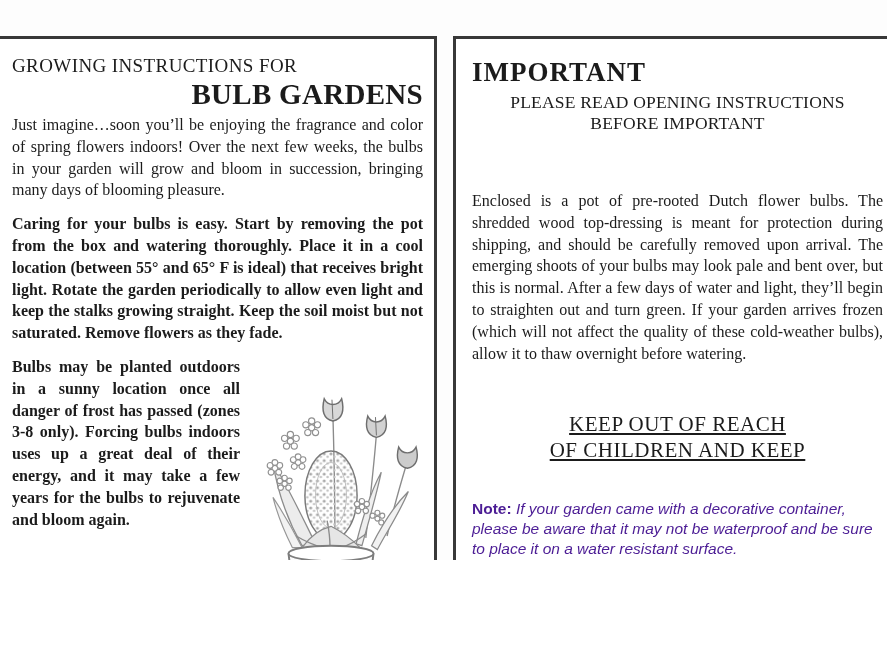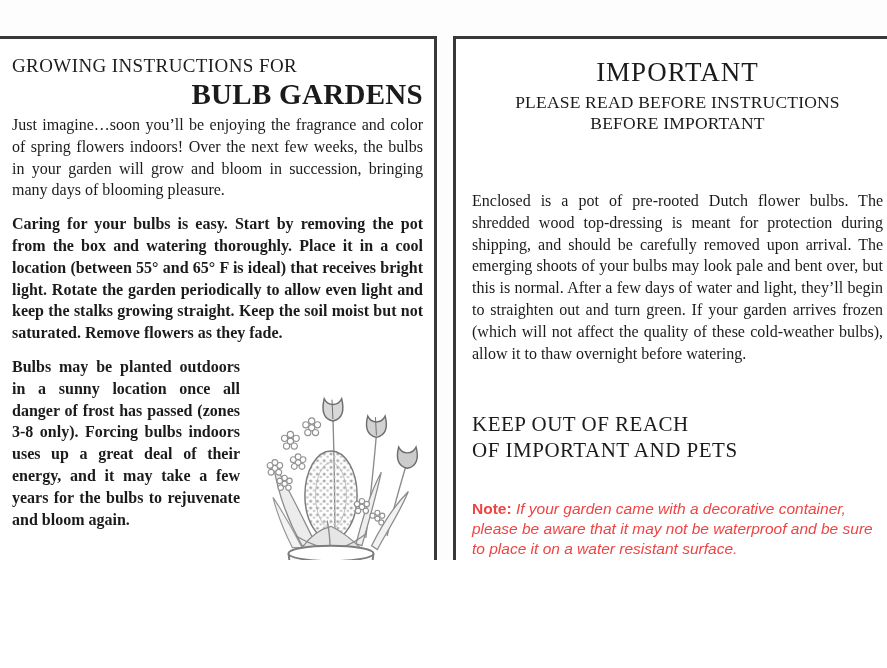--- a/index.html
+++ b/index.html
@@ -54,49 +54,49 @@
     margin-top: 22px;
   }
   .illustration {
     position: absolute;
     top: 352px;
     right: 5px;
     width: 196px;
     height: 232px;
   }
   .imp-heading {
-    text-align: center;
     font-size: 27px;
-    font-weight: normal;
+    font-weight: bold;
     letter-spacing: 1px;
     margin-top: 4px;
   }
   .imp-sub {
     text-align: center;
     font-size: 17.5px;
     line-height: 21px;
     letter-spacing: 0.2px;
     margin-top: 4px;
   }
   .imp-body {
     margin-top: 56px;
   }
   .warning {
-    text-align: left;
+    text-align: center;
     font-size: 21px;
     line-height: 26px;
     letter-spacing: 0.5px;
     margin-top: 47px;
+    text-decoration: underline;
   }
   .note {
     font-family: "Liberation Sans", sans-serif;
     font-size: 15.5px;
     line-height: 20px;
     margin-top: 36px;
-    color: #ef4444;
+    color: #4c1d95;
   }
   .note .note-label { font-weight: bold; font-style: normal; }
   .note .note-text { font-style: italic; }
   svg .sketch { stroke: #8b8b8b; fill: none; stroke-width: 1.4; }
 </style>
 </head>
 <body>
 
 <div class="canvas">
 
@@ -199,26 +199,26 @@
       <path d="M56 168 L63 222 Q100 233 137 222 L144 168" fill="#fcfcfc" stroke="#7d7d7d" stroke-width="2"></path>
       <ellipse cx="100" cy="168" rx="44" ry="8" fill="#ffffff" stroke="#7d7d7d" stroke-width="2"></ellipse>
       <path class="sketch" d="M60 196 Q100 207 140 196"></path>
       <path class="sketch" d="M62 208 Q100 218 138 208"></path>
     </svg>
   </section>
 
   <section class="panel right">
     <h2 class="imp-heading">IMPORTANT</h2>
     <div class="imp-sub">
-      <div>PLEASE READ BEFORE INSTRUCTIONS</div>
+      <div>PLEASE READ OPENING INSTRUCTIONS</div>
       <div>BEFORE IMPORTANT</div>
     </div>
     <p class="body-par imp-body">Enclosed is a pot of pre-rooted Dutch flower bulbs. The shredded wood top-dressing is meant for protection during shipping, and should be carefully removed upon arrival. The emerging shoots of your bulbs may look pale and bent over, but this is normal. After a few days of water and light, they’ll begin to straighten out and turn green. If your garden arrives frozen (which will not affect the quality of these cold-weather bulbs), allow it to thaw overnight before watering.</p>
     <div class="warning">
       <div>KEEP OUT OF REACH</div>
-      <div>OF IMPORTANT AND PETS</div>
+      <div>OF CHILDREN AND KEEP</div>
     </div>
     <p class="note">
       <span class="note-label">Note:</span><span class="note-text"> If your garden came with a decorative container, please be aware that it may not be waterproof and be sure to place it on a water resistant surface.</span>
     </p>
   </section>
 
 </div>
 
 </body></html>

